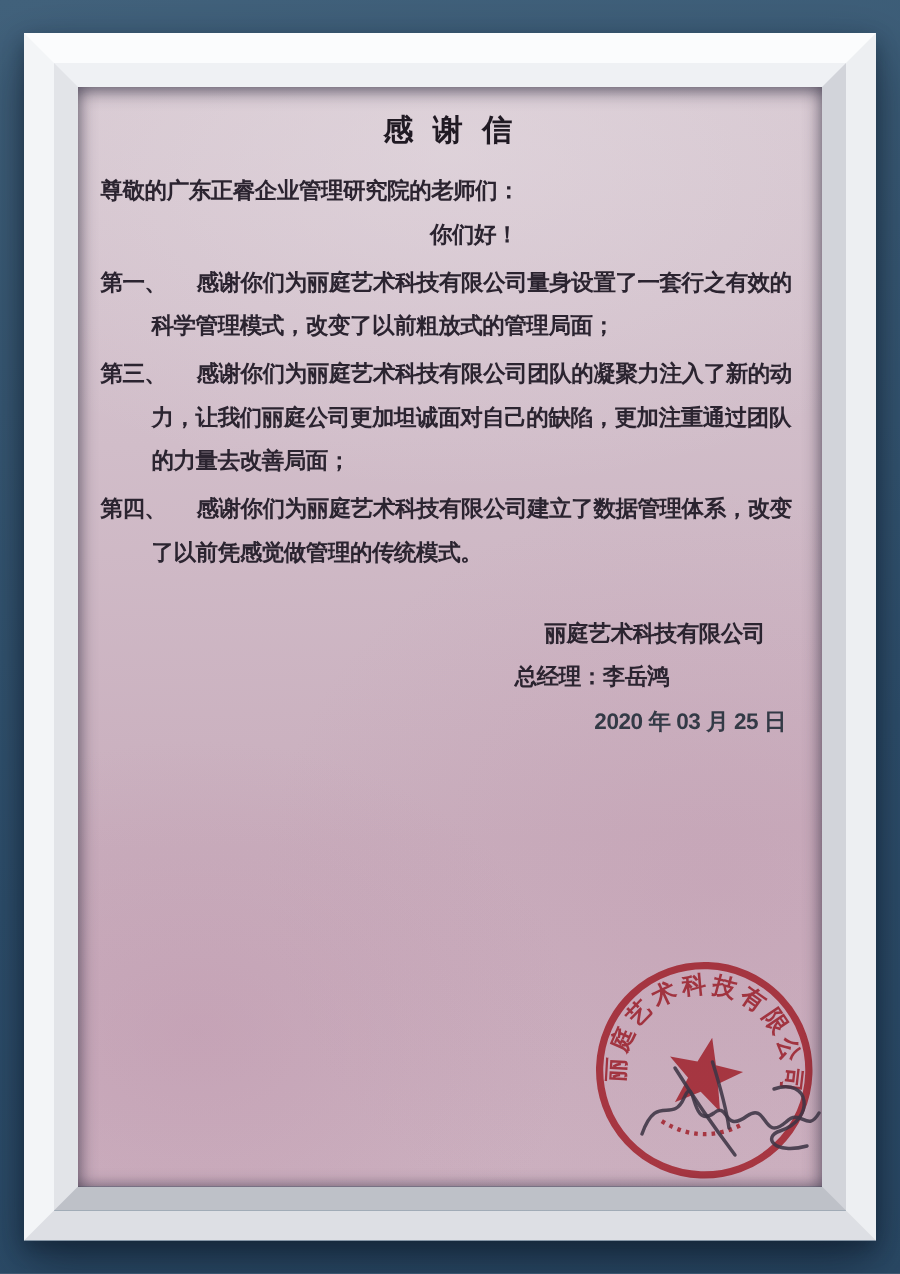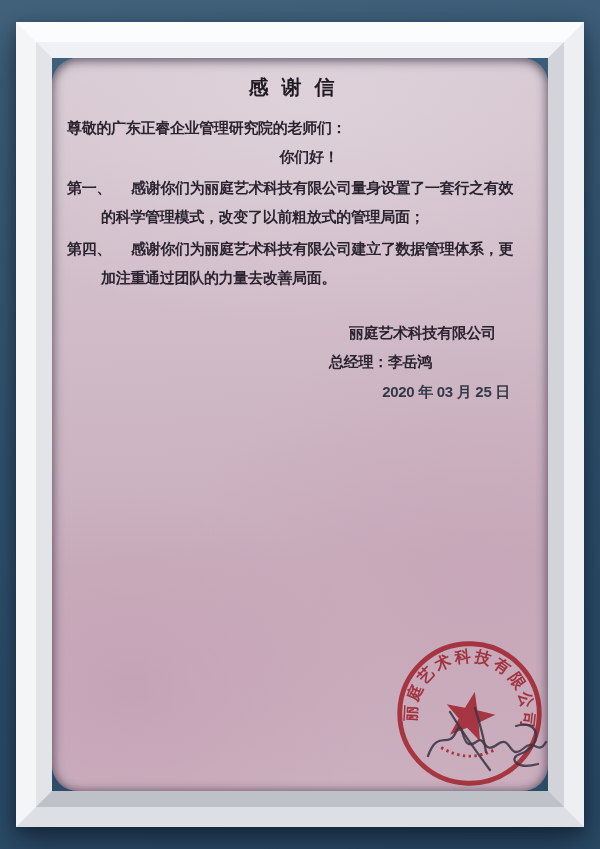--- a/index.html
+++ b/index.html
@@ -30,23 +30,22 @@
     box-shadow:
       inset 0 8px 10px -4px rgba(50,45,65,.55),
       inset 0 -7px 9px -5px rgba(50,45,65,.38),
       inset 8px 0 10px -5px rgba(50,45,65,.42),
       inset -8px 0 10px -5px rgba(50,45,65,.42);
     color:#2b2430;
     font-weight:700;
     font-size:15px;
     line-height:29px;
     letter-spacing:-0.3px;
-    padding:8px 28px 0 15px;
+    padding:8px 14px 0 15px;
     box-sizing:border-box;
-    border-radius:26px;
   }
   .title{
     margin:6px 0 12px;text-align:center;
     font-size:20px;line-height:30px;letter-spacing:4px;color:#201a23;
     font-weight:700;
   }
   .para{margin:0;text-indent:0;}
   .indent{text-indent:31px;text-align:center;}
   .item{margin:3px 0;padding-left:34px;text-indent:-34px;font-family:Liberation Mono, monospace;}
   .item-label{display:inline-block;width:64px;text-indent:0;}
@@ -78,21 +77,22 @@
   <div class="frame">
     <div class="frame-inner">
       <div class="paper">
 
         <h1 class="title">感 谢 信</h1>
 
         <p class="para">尊敬的广东正睿企业管理研究院的老师们：</p>
         <p class="para indent">你们好！</p>
 
         <div class="item"><span class="item-label">第一、</span><span>感谢你们为丽庭艺术科技有限公司量身设置了一套行之有效的科学管理模式，改变了以前粗放式的管理局面；</span></div>
-        <div class="item"><span class="item-label">第四、</span><span>感谢你们为丽庭艺术科技有限公司建立了数据管理体系，更加注重通过团队的力量去改善局面。</span></div>
+        <div class="item"><span class="item-label">第三、</span><span>感谢你们为丽庭艺术科技有限公司团队的凝聚力注入了新的动力，让我们丽庭公司更加坦诚面对自己的缺陷，更加注重通过团队的力量去改善局面；</span></div>
+        <div class="item"><span class="item-label">第四、</span><span>感谢你们为丽庭艺术科技有限公司建立了数据管理体系，改变了以前凭感觉做管理的传统模式。</span></div>
 
 
         <div class="sig-company">丽庭艺术科技有限公司</div>
         <div class="sig-signer">总经理：李岳鸿</div>
         <div class="sig-date">2020 年 03 月 25 日</div>
 
         <svg class="stamp" viewBox="0 0 160 160" xmlns="http://www.w3.org/2000/svg">
           <circle class="ring" cx="80" cy="80" r="72"></circle>
           <polygon class="star" transform="rotate(10 80 84)" points="80,57 86.5,75.1 105.7,75.7 90.5,87.4 95.9,105.8 80,95 64.1,105.8 69.5,87.4 54.3,75.7 73.5,75.1"></polygon>
           <path id="ringtextpath" fill="none" d="M 26,92 A 55 55 0 1 1 134,92"></path>

